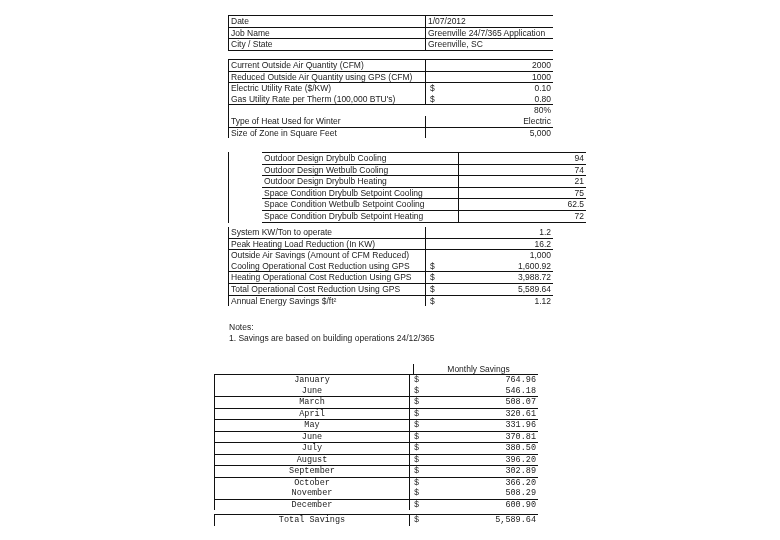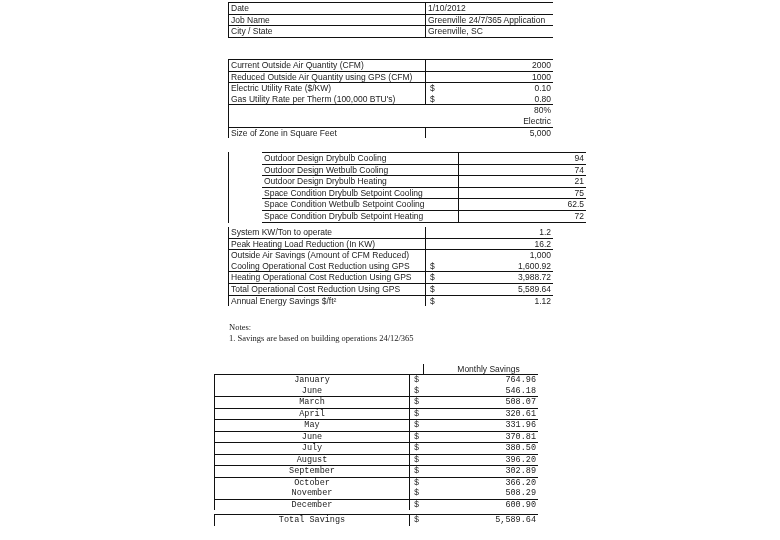--- a/index.html
+++ b/index.html
@@ -6,36 +6,36 @@
   body { width:780px; height:540px; position:relative; overflow:hidden;
          font-family:"Liberation Sans", sans-serif; color:#222; font-size:8.5px; }
   .tbl { position:absolute; left:228px; width:324px; border-left:1px solid #111; }
   .row { display:flex; height:10.6px; line-height:10.6px; white-space:nowrap; }
   .row.bt { border-top:1px solid #111; }
   .row.bb { border-bottom:1px solid #111; }
   .c1 { width:194px; padding-left:2px; border-right:1px solid #111; overflow:hidden; }
   .c2 { width:30px; padding-left:4px; }
   .c3 { flex:1; text-align:right; padding-right:2px; }
   .cv { flex:1; padding-left:2px; }
-  .notes { position:absolute; left:229px; top:322px; line-height:11px;font-family:Liberation Serif, serif; }
+  .notes { position:absolute; left:229px; top:322px; line-height:11px; }
   .mtbl { position:absolute; left:214px; width:324px;font-family:Liberation Mono, monospace; }
-  .mhead { position:absolute; left:423px; top:364px; width:129px; height:10px;
+  .mhead { position:absolute; left:413px; top:364px; width:129px; height:10px;
            border-left:1px solid #111; text-align:center; line-height:10px; }
   .mrow { display:flex; height:10.5px; line-height:10.5px; border-left:1px solid #111; }
   .mrow .m1 { width:194px; text-align:center; border-right:1px solid #111; }
   .mrow.bb { border-bottom:1px solid #111; }
   .mrow.bt { border-top:1px solid #111; }
 </style>
 </head>
 <body>
 
-<div class="tbl" style="top:2px;">
+<div class="tbl" style="top:15px;">
   <div class="row bt bb">
     <div class="c1">Date</div>
-    <div class="cv">1/10/2012</div>
+    <div class="cv">1/07/2012</div>
   </div>
   <div class="row bb">
     <div class="c1">Job Name</div>
     <div class="cv">Greenville 24/7/365 Application</div>
   </div>
   <div class="row bb">
     <div class="c1">City / State</div>
     <div class="cv">Greenville, SC</div>
   </div>
 </div>
@@ -59,20 +59,21 @@
   <div class="row bb">
     <div class="c1">Gas Utility Rate per Therm (100,000 BTU's)</div>
     <div class="c2">$</div>
     <div class="c3">0.80</div>
   </div>
   <div class="row">
     <div class="c2"></div>
     <div class="c3">80%</div>
   </div>
   <div class="row bb">
+    <div class="c1">Type of Heat Used for Winter</div>
     <div class="c2"></div>
     <div class="c3">Electric</div>
   </div>
   <div class="row">
     <div class="c1">Size of Zone in Square Feet</div>
     <div class="c2"></div>
     <div class="c3">5,000</div>
   </div>
 </div>
 

